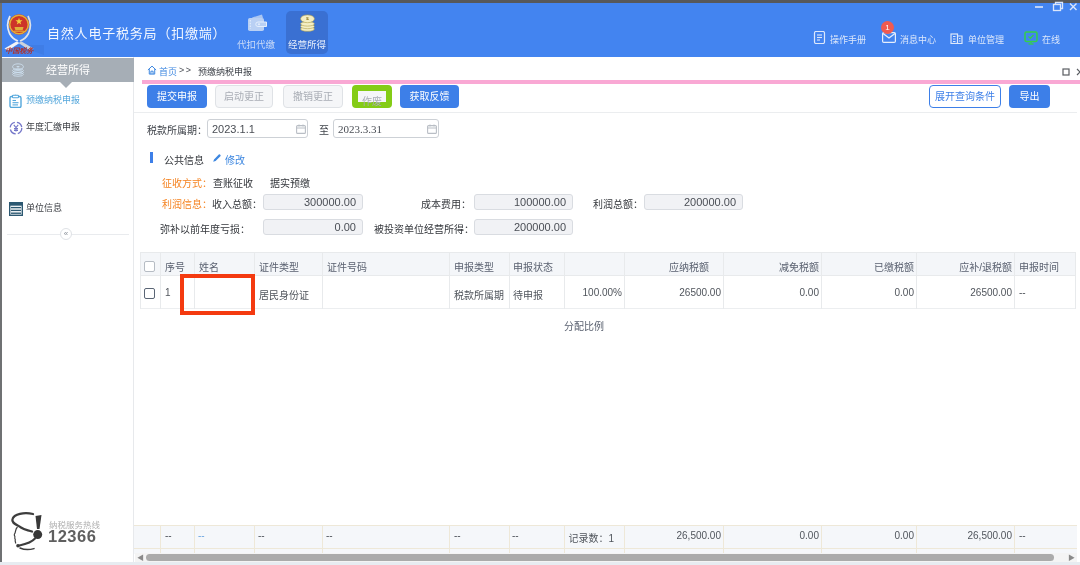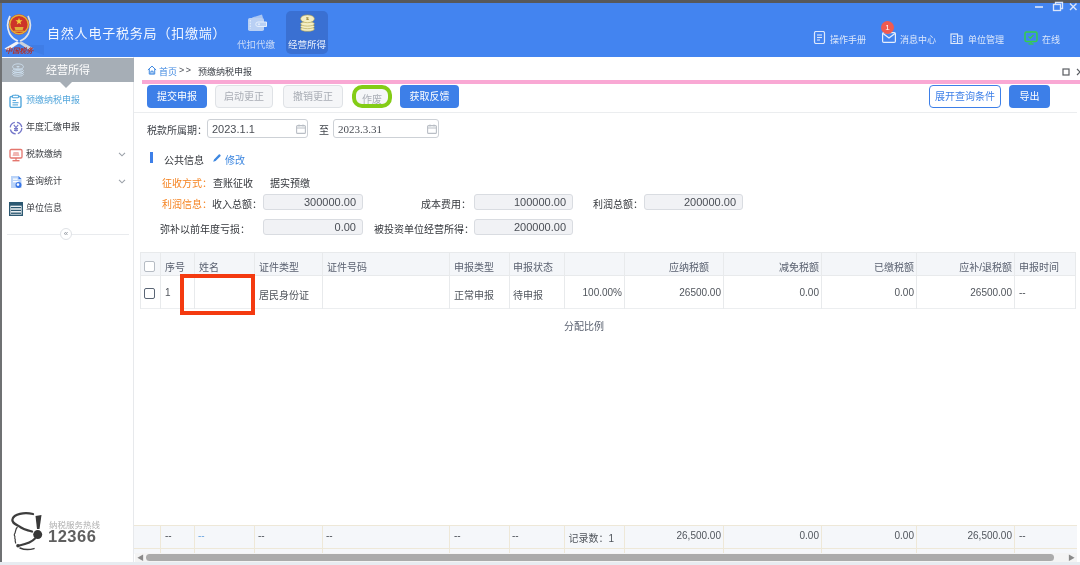--- a/index.html
+++ b/index.html
@@ -134,46 +134,20 @@
       </svg>
       <div class="abs" style="left:24px;color:#54a7dc;font-size:9px;">预缴纳税申报</div>
     </div>
     <div class="abs" style="left:0;top:57px;width:132px;height:27px;line-height:27px;padding-left:36px;">
       <svg class="abs" style="left:7px;top:7px;" width="14" height="14" viewBox="0 0 14 14">
         <circle cx="7" cy="7" r="5.8" fill="none" stroke="#7577c9" stroke-width="1.3" stroke-dasharray="7 2.2"></circle>
         <path d="M4.8 3.8 L7 6.6 L9.2 3.8 M7 6.6 v4 M5 7.6 h4 M5 9.4 h4" stroke="#7577c9" stroke-width="1.1" fill="none"></path>
       </svg>
       <div class="abs" style="left:24px;color:#3c3f44;font-size:9px;">年度汇缴申报</div>
     </div>
-    <div class="abs" style="left:0;top:84px;width:132px;height:27px;line-height:27px;">
-      <svg class="abs" style="left:7px;top:7px;" width="14" height="14" viewBox="0 0 14 14">
-        <rect x="1" y="1.5" width="12" height="8.5" rx="1.2" fill="none" stroke="#e4766e" stroke-width="1.3"></rect>
-        <path d="M4.5 4 h5 l1 4 h-7 z" fill="#f0b6b2"></path>
-        <line x1="7" y1="10" x2="7" y2="12" stroke="#e4766e" stroke-width="1.2"></line>
-        <line x1="3.5" y1="12.7" x2="10.5" y2="12.7" stroke="#e4766e" stroke-width="1.4"></line>
-      </svg>
-      <div class="abs" style="left:24px;color:#3c3f44;font-size:9px;">税款缴纳</div>
-      <svg class="abs" style="left:116px;top:11px;" width="8" height="5" viewBox="0 0 8 5">
-        <path d="M1 0.8 L4 3.8 L7 0.8" fill="none" stroke="#9aa0a8" stroke-width="1.1"></path>
-      </svg>
-    </div>
-    <div class="abs" style="left:0;top:111px;width:132px;height:27px;line-height:27px;">
-      <svg class="abs" style="left:7px;top:7px;" width="14" height="14" viewBox="0 0 14 14">
-        <path d="M2 1 h7.5 l3 3 v9 h-10.5 z" fill="#b9d3f8"></path>
-        <path d="M9.5 1 l3 3 h-3 z" fill="#3b78e7"></path>
-        <rect x="4" y="3.5" width="4.5" height="1.3" fill="#fff"></rect>
-        <rect x="4" y="6" width="5.5" height="1.3" fill="#fff"></rect>
-        <circle cx="9.5" cy="10" r="3" fill="#3b78e7"></circle>
-        <circle cx="9" cy="9.6" r="1.3" fill="#fff"></circle>
-      </svg>
-      <div class="abs" style="left:24px;color:#3c3f44;font-size:9px;">查询统计</div>
-      <svg class="abs" style="left:116px;top:11px;" width="8" height="5" viewBox="0 0 8 5">
-        <path d="M1 0.8 L4 3.8 L7 0.8" fill="none" stroke="#9aa0a8" stroke-width="1.1"></path>
-      </svg>
-    </div>
     <div class="abs" style="left:0;top:138px;width:132px;height:27px;line-height:27px;">
       <svg class="abs" style="left:7px;top:7px;" width="14" height="14" viewBox="0 0 14 14">
         <rect x="0.7" y="0.7" width="12.6" height="12.6" fill="none" stroke="#2c5871" stroke-width="1.4"></rect>
         <rect x="0.7" y="0.7" width="12.6" height="3" fill="#2c5871"></rect>
         <line x1="2" y1="5.6" x2="12" y2="5.6" stroke="#2c5871" stroke-width="1.4"></line>
         <line x1="2" y1="8.4" x2="12" y2="8.4" stroke="#2c5871" stroke-width="1.4"></line>
         <line x1="2" y1="11.2" x2="12" y2="11.2" stroke="#2c5871" stroke-width="1.4"></line>
       </svg>
       <div class="abs" style="left:24px;color:#3c3f44;font-size:9px;">单位信息</div>
     </div>
@@ -210,21 +184,21 @@
       </svg>
       <svg class="abs" style="left:934px;top:11px;" width="8" height="8" viewBox="0 0 8 8">
         <path d="M1 1 L7 7 M7 1 L1 7" stroke="#5a5d62" stroke-width="1.2"></path>
       </svg>
     </div>
 
     <div class="abs" style="left:0;top:25px;width:943px;height:31px;border-bottom:1px solid #ebedef;">
       <div class="abs" style="left:13px;top:3px;width:60px;height:23px;background:#3d7fe8;border-radius:4px;color:#fff;text-align:center;line-height:23px;font-size:10px;">提交申报</div>
       <div class="abs" style="left:81px;top:3px;width:58px;height:23px;background:#f5f6f8;border:1px solid #dfe2e6;border-radius:4px;color:#a9adb5;text-align:center;line-height:21px;font-size:10px;">启动更正</div>
       <div class="abs" style="left:149px;top:3px;width:60px;height:23px;background:#f5f6f8;border:1px solid #dfe2e6;border-radius:4px;color:#a9adb5;text-align:center;line-height:21px;font-size:10px;">撤销更正</div>
-      <div class="abs" style="left:218px;top:3px;width:40px;height:23px;background:#f5f6f8;border:4px solid #84cc16;border-radius:10px;color:#a9adb5;text-align:center;line-height:21px;font-size:10px;">作废</div>
+      <div class="abs" style="left:218px;top:3px;width:40px;height:23px;background:#f5f6f8;border:6px solid #84cc16;border-radius:4px;color:#a9adb5;text-align:center;line-height:21px;font-size:10px;">作废</div>
       <div class="abs" style="left:266px;top:3px;width:59px;height:23px;background:#3d7fe8;border-radius:4px;color:#fff;text-align:center;line-height:23px;font-size:10px;">获取反馈</div>
       <div class="abs" style="left:795px;top:3px;width:72px;height:23px;background:#fff;border:1px solid #3d7fe8;border-radius:4px;color:#3d7fe8;text-align:center;line-height:21px;font-size:10px;">展开查询条件</div>
       <div class="abs" style="left:875px;top:3px;width:41px;height:23px;background:#3d7fe8;border-radius:4px;color:#fff;text-align:center;line-height:23px;font-size:10px;">导出</div>
     </div>
 
     <div class="abs" style="left:13px;top:65px;font-size:10px;color:#3f434a;">税款所属期：</div>
     <div class="abs" style="left:73px;top:62px;width:101px;height:19px;border:1px solid #cdd1d6;border-radius:3px;background:#fff;">
       <div class="abs" style="left:4px;top:3px;font-size:11px;color:#4a4e55;">2023.1.1</div>
       <svg class="abs" style="left:88px;top:4px;" width="10" height="10" viewBox="0 0 10 10">
         <rect x="0.6" y="1.6" width="8.8" height="7.8" rx="1" fill="none" stroke="#b9bec5" stroke-width="1.1"></rect>
@@ -282,21 +256,21 @@
       <div class="abs thx" style="left:478px;top:7px;width:97px;text-align:right;">应纳税额</div>
       <div class="abs thx" style="left:589px;top:7px;width:96px;text-align:right;">减免税额</div>
       <div class="abs thx" style="left:687px;top:7px;width:93px;text-align:right;">已缴税额</div>
       <div class="abs thx" style="left:782px;top:7px;width:96px;text-align:right;">应补/退税额</div>
       <div class="abs thx" style="left:885px;top:7px;">申报时间</div>
 
       <div class="abs" style="left:6px;top:24px;width:936px;height:33px;border-bottom:1px solid #eceef0;"></div>
       <div class="abs" style="left:10px;top:36px;width:11px;height:11px;border:1px solid #5a6575;border-radius:2px;background:#fff;"></div>
       <div class="abs tdx" style="left:31px;top:35px;">1</div>
       <div class="abs tdx" style="left:125px;top:35px;">居民身份证</div>
-      <div class="abs tdx" style="left:320px;top:35px;">正常申报</div>
+      <div class="abs tdx" style="left:320px;top:35px;">税款所属期</div>
       <div class="abs tdx" style="left:379px;top:35px;">待申报</div>
       <div class="abs tdx" style="left:430px;top:35px;width:58px;text-align:right;">100.00%</div>
       <div class="abs tdx" style="left:490px;top:35px;width:97px;text-align:right;">26500.00</div>
       <div class="abs tdx" style="left:589px;top:35px;width:96px;text-align:right;">0.00</div>
       <div class="abs tdx" style="left:687px;top:35px;width:93px;text-align:right;">0.00</div>
       <div class="abs tdx" style="left:782px;top:35px;width:96px;text-align:right;">26500.00</div>
       <div class="abs tdx" style="left:885px;top:35px;">--</div>
 
       <div class="vl" style="left:6px;top:0;height:57px;"></div>
       <div class="vl" style="left:26px;top:0;height:57px;"></div>

